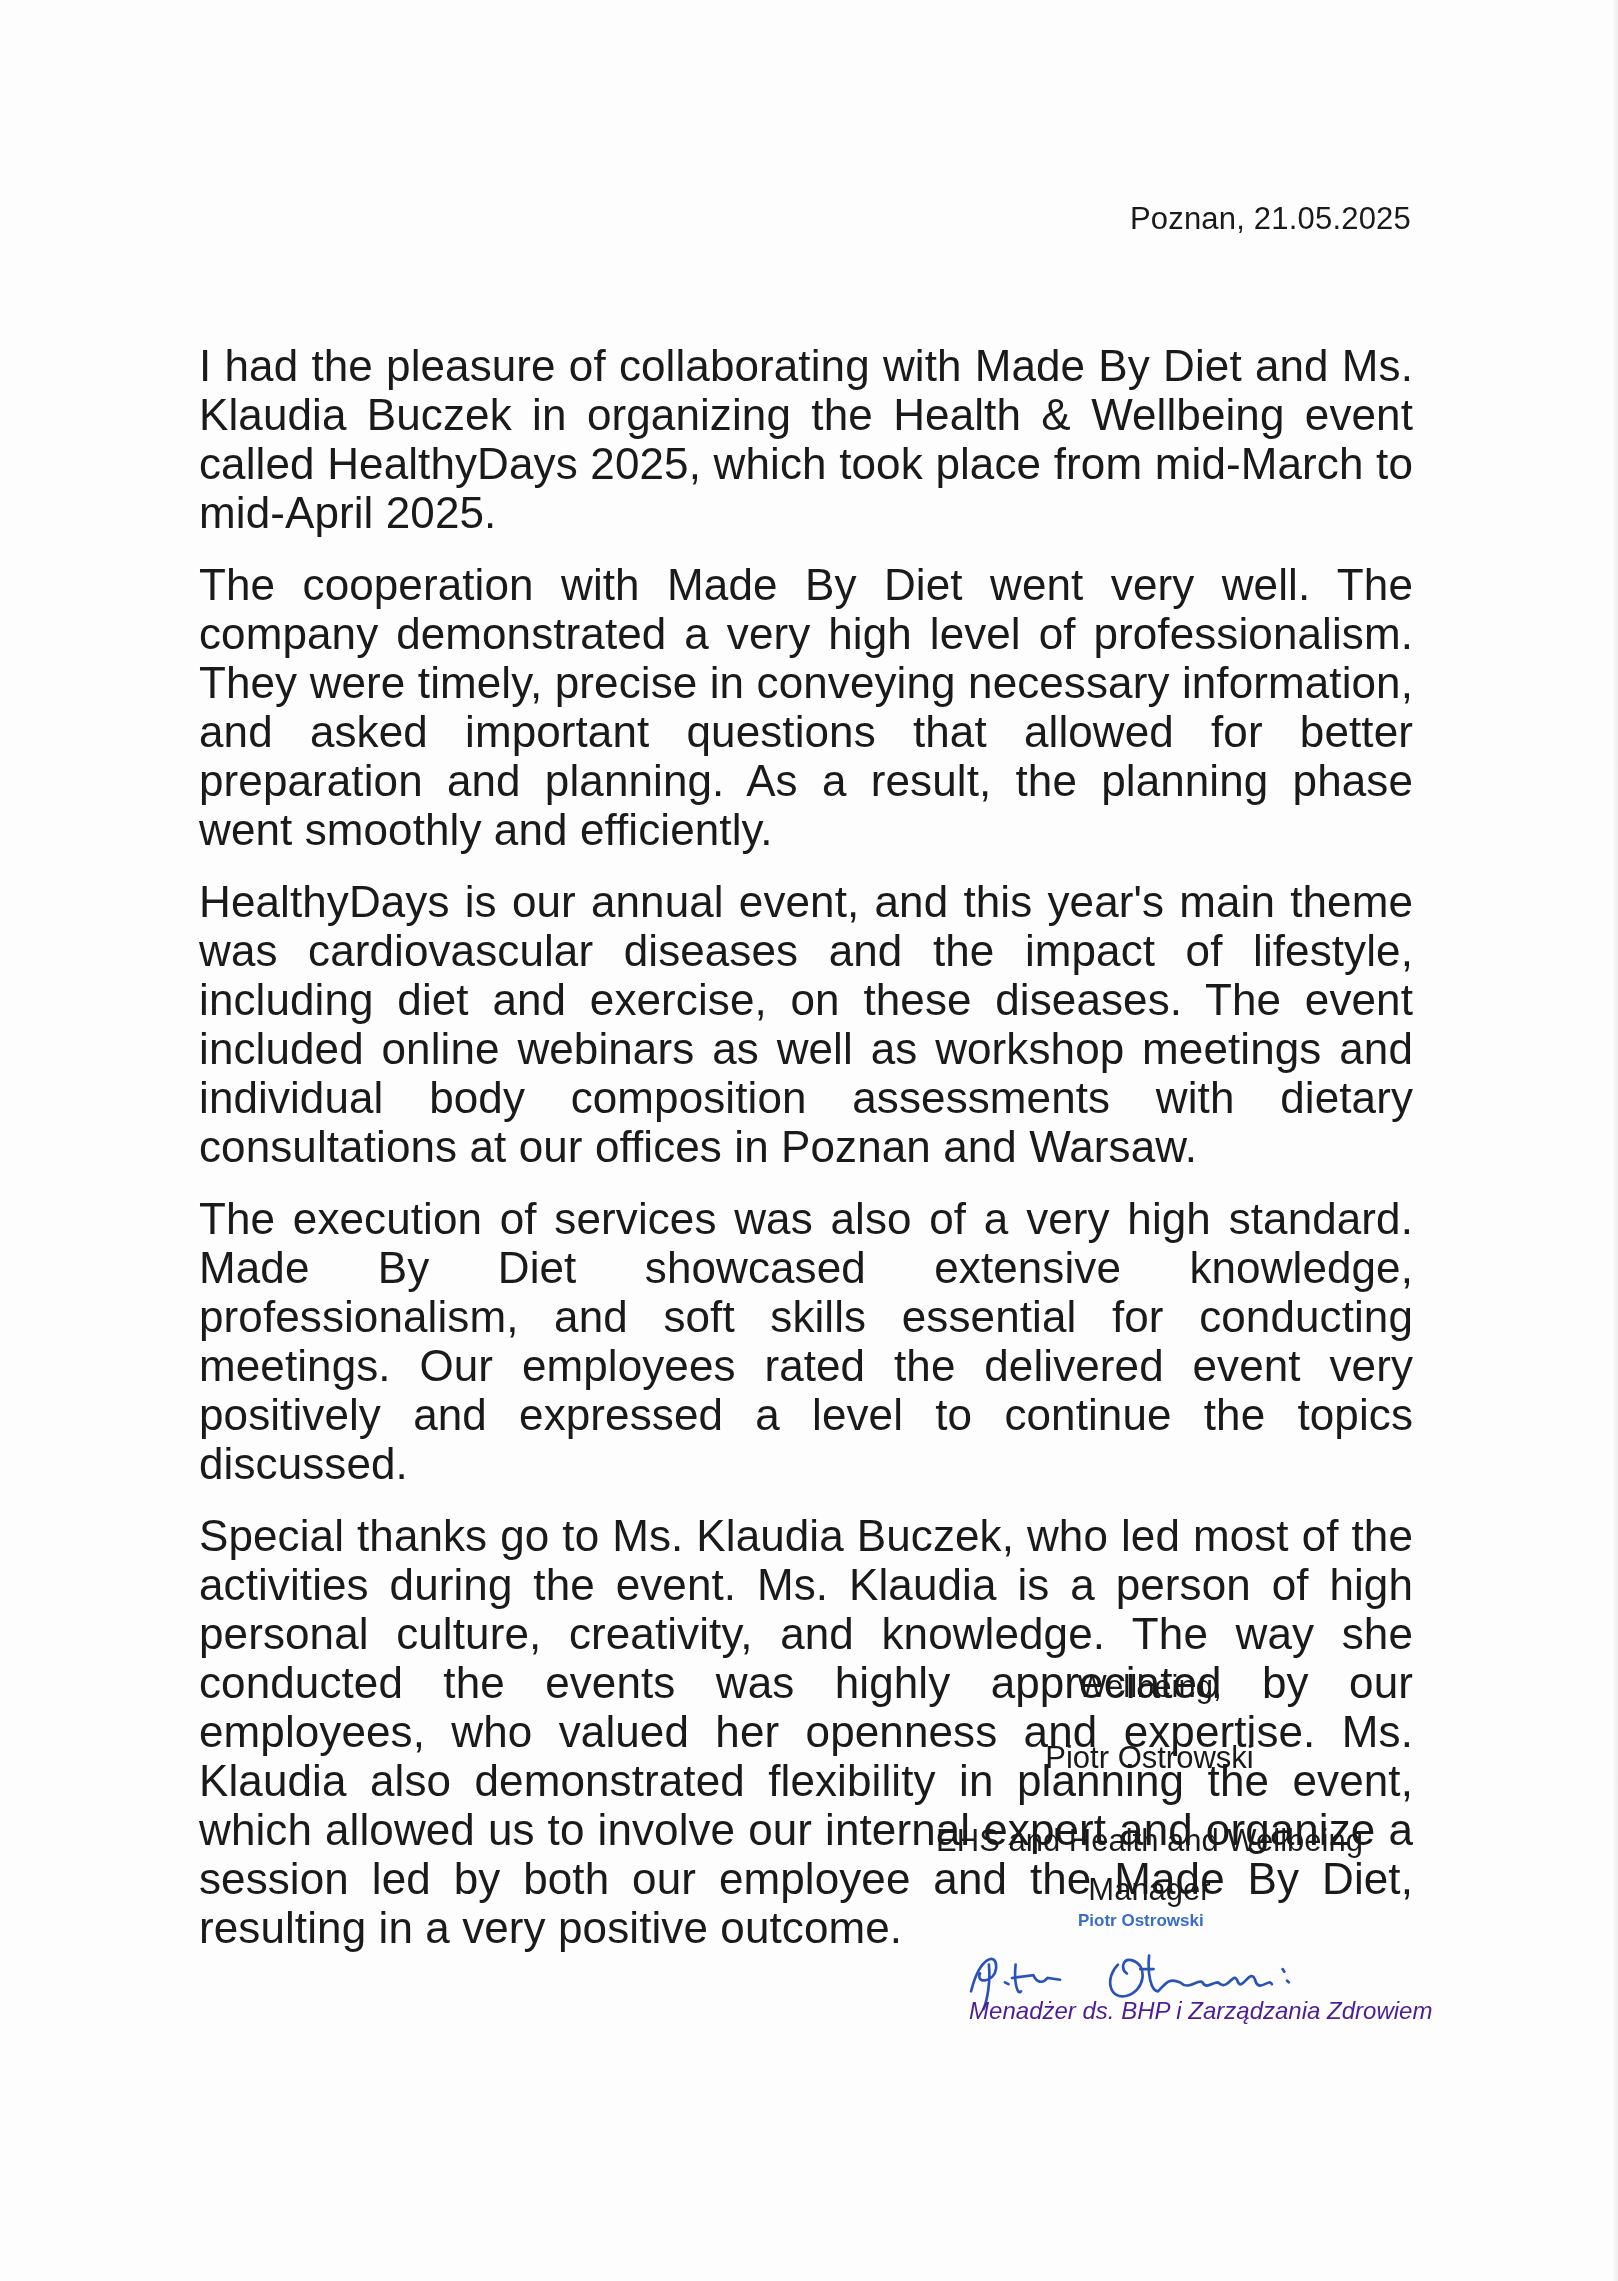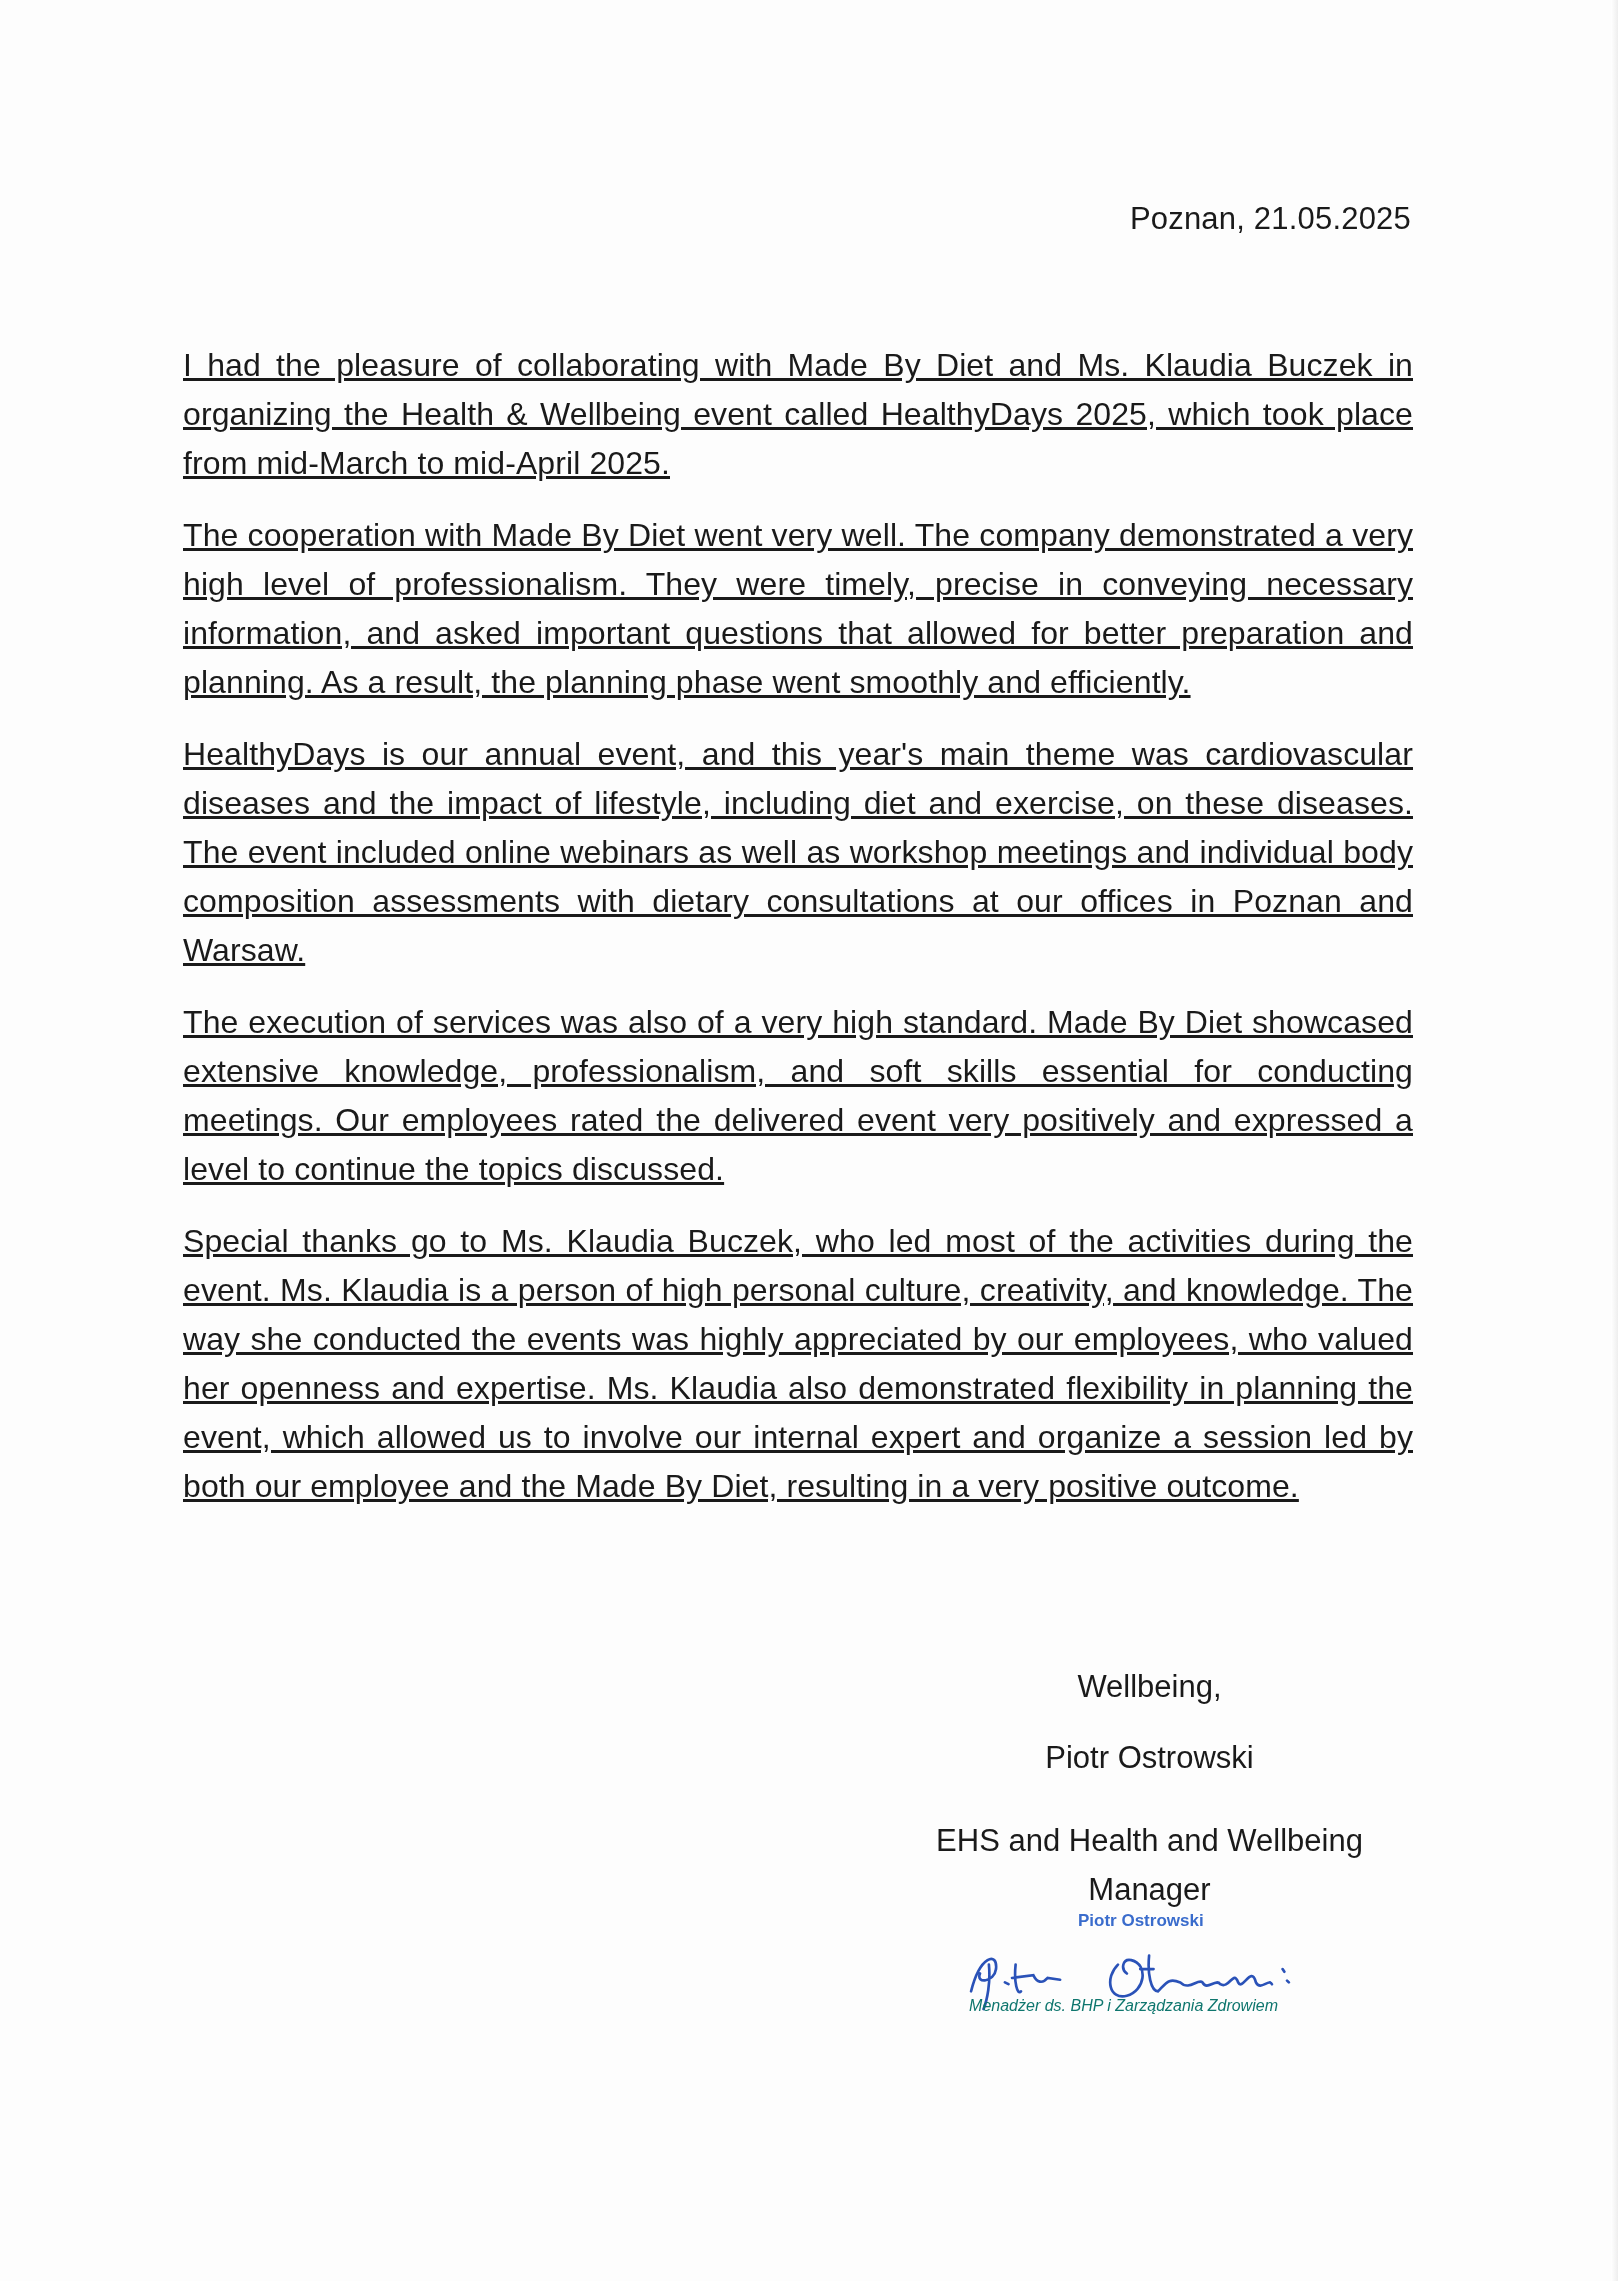--- a/index.html
+++ b/index.html
@@ -3,29 +3,29 @@
 <meta charset="utf-8">
 <style>
   html, body { margin: 0; padding: 0; background: #ffffff; }
   body { width: 1618px; height: 2281px; position: relative; overflow: hidden;
          font-family: "Liberation Sans", "DejaVu Sans", sans-serif; color: #1a1a1a; }
   .page { position: absolute; left: 0; top: 0; width: 1618px; height: 2281px; background: #fdfdfd; }
   .edge { position: absolute; right: 0; top: 0; width: 7.1px; height: 2281px;
           background: linear-gradient(to right, #ffffff, #eeeeee); }
   .date { position: absolute; top: 201px; right: 207px; font-size: 31px; letter-spacing: 0.2px; margin-left: 19px; }
   .body { position: absolute; left: 183px; top: 341px; width: 1230px; }
-  .para { font-size: 32px; line-height: 49px; text-align: justify; margin: 0 0 23px 0; letter-spacing: 0.1px; text-decoration: underline; }
+  .para { font-size: 44px; line-height: 49px; text-align: justify; margin: 0 0 23px 16px; letter-spacing: 0.1px; }
   .closing { position: absolute; left: 891px; width: 517px; text-align: center; font-size: 31px; line-height: 49px; }
   .sincerely { top: 1662px; left: 891px; width: 517px; }
   .signer-name { top: 1733px; }
   .signer-title { top: 1804px; margin-top: 12px; }
   .signature { position: absolute; left: 962px; top: 1911px; width: 392px; height: 116px; color: #2a52b8; }
   .stamp-name { position: absolute; left: 116px; top: 0; width: 267px; text-align: left;
                 font-size: 17px; font-weight: bold; color: #3a6ccc; }
-  .stamp-role { position: absolute; left: 7.1px; top: 86px; font-size: 16px; font-style: italic; color: #0f766e; white-space: nowrap; }
+  .stamp-role { position: absolute; left: 7.1px; top: 86px; font-size: 24px; font-style: italic; color: #4c1d95; white-space: nowrap; }
   .scribble { position: absolute; left: 0; top: 18px; width: 392px; height: 89px; }
 </style>
 </head>
 <body>
 
 <div class="page">
   <div class="edge"></div>
 
   <div class="date">Poznan, 21.05.2025</div>
 

